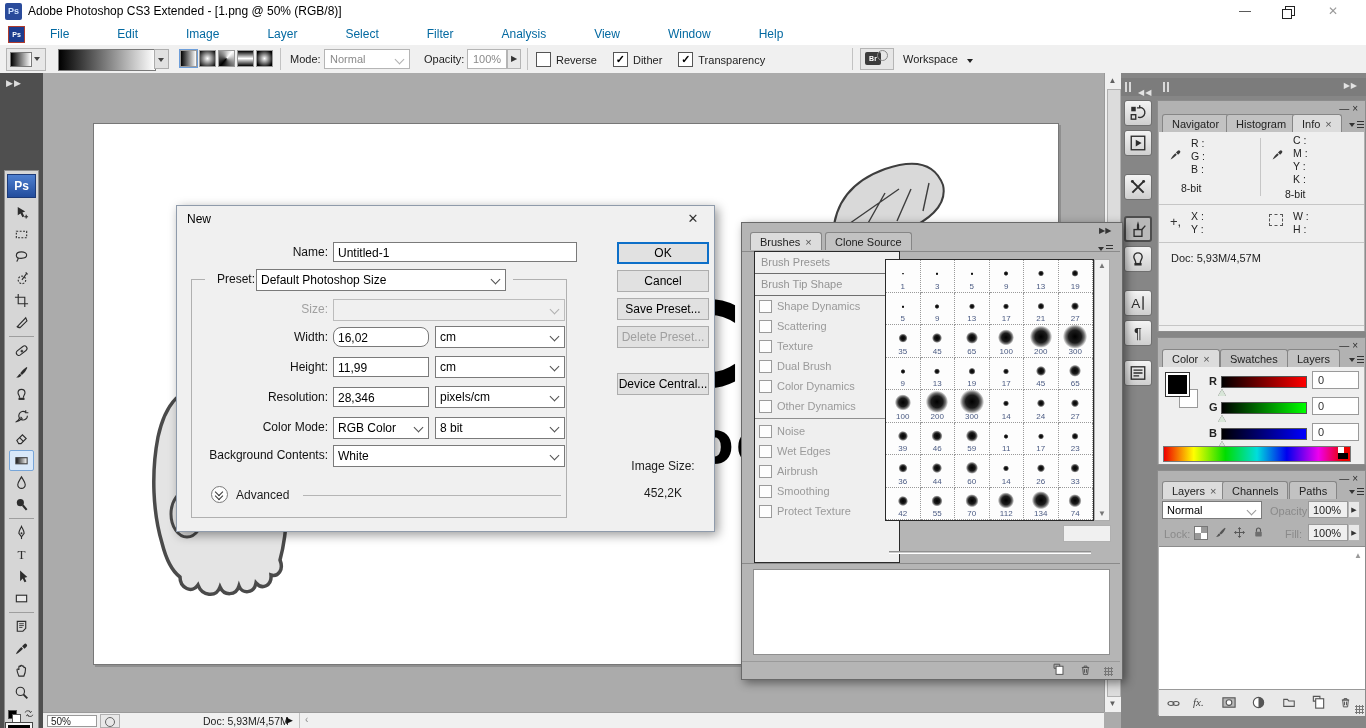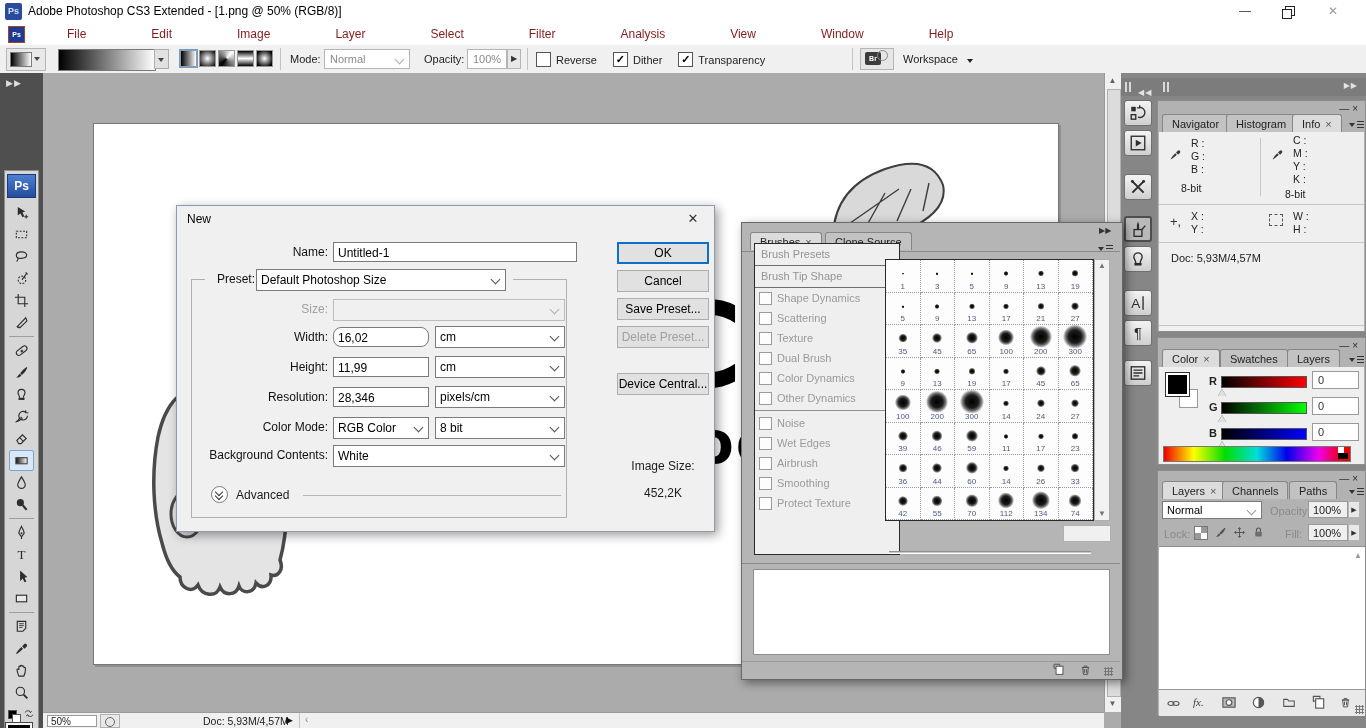--- a/index.html
+++ b/index.html
@@ -11,21 +11,21 @@
   .titlebar{left:0;top:0;width:1366px;height:23px;background:#fff;}
   .ps-logo{left:5px;top:3px;width:17px;height:17px;background:#2a4b9b;color:#cfe2ff;font-size:9px;font-weight:bold;
            text-align:center;line-height:17px;border-radius:2px;}
   .app-title{left:28px;top:4px;font-size:12px;color:#000;}
   .wbtn{top:0;width:34px;height:23px;text-align:center;line-height:23px;font-size:12px;color:#444;}
   .restore-sq{position:absolute;border:1px solid #222;background:#fff;}
   .menubar{left:0;top:23px;width:1366px;height:22px;background:#fff;border-bottom:1px solid #d9d9d9;}
   .doc-logo{left:8px;top:26px;width:15px;height:15px;background:#1d3c8f;border:1px solid #b03c2e;color:#fff;
             font-size:7px;font-weight:bold;text-align:center;line-height:15px;}
   .menu-items{left:26px;top:23px;height:22px;display:flex;}
-  .menu-item{padding:0 24px;line-height:22px;font-size:12px;color:#7f1d1d;margin-left:17px;}
+  .menu-item{padding:0 24px;line-height:22px;font-size:12px;color:#0369a1;}
   .docbtn{top:28px;width:18px;height:14px;background:#f6f7f8;border:1px solid #aeb9c4;color:#53677c;
           text-align:center;line-height:12px;font-size:9px;font-weight:bold;}
   
   .optionsbar{left:0;top:45px;width:1366px;height:28px;background:#f0f0f0;border-bottom:1px solid #9a9a9a;}
   .grad-thumb{background:linear-gradient(to right,#000,#fff);border:1px solid #7a7a7a;}
   .tiny-arrow{width:0;height:0;border-left:3.5px solid transparent;border-right:3.5px solid transparent;border-top:4px solid #444;}
   .gtype{width:17px;height:17px;border:1px solid #9a9a9a;box-sizing:border-box;}
   .gtype.on{outline:1px solid #6d9eda;background-color:#dcebfb;}
   .vsep{width:1px;background:#c2c2c2;}
   .olbl{font-size:11px;color:#222;}
@@ -515,21 +515,21 @@
     <div class="abs" style="left:357px;top:3px;font-size:8px;color:#333;">▶▶</div>
     <div class="tab on" style="left:8px;top:9px;">
       <span>Brushes</span><span class="tclose">×</span>
     </div>
     <div class="tab" style="left:83px;top:9px;">
       <span>Clone Source</span>
     </div>
     <div class="abs pmenu" style="left:356px;top:20px;"></div>
     <div class="abs" style="left:0;top:28px;width:378px;height:1px;background:#8a8a8a;"></div>
 
-    <div class="abs bp-list" style="left:12px;top:20px;width:146px;height:312px;">
+    <div class="abs bp-list" style="left:12px;top:28px;width:146px;height:312px;">
         <div class="bp-head">Brush Presets</div>
         <div class="bp-head">Brush Tip Shape</div>
         <div class="bp-row">
           <span class="bp-cb"></span>
           <span class="bp-lbl">Shape Dynamics</span>
           <span class="bp-lock"><svg viewBox="0 0 16 16" width="100%" height="100%" fill="none" stroke="currentColor" stroke-width="1.2">
               <rect x="4" y="7" width="8" height="6" rx="1" fill="currentColor" stroke="none" opacity=".75"></rect>
               <path d="M5.5 7 V5 a2.5 2.5 0 0 1 5 0 V7" stroke-width="1.4"></path>
             </svg></span>
         </div>

